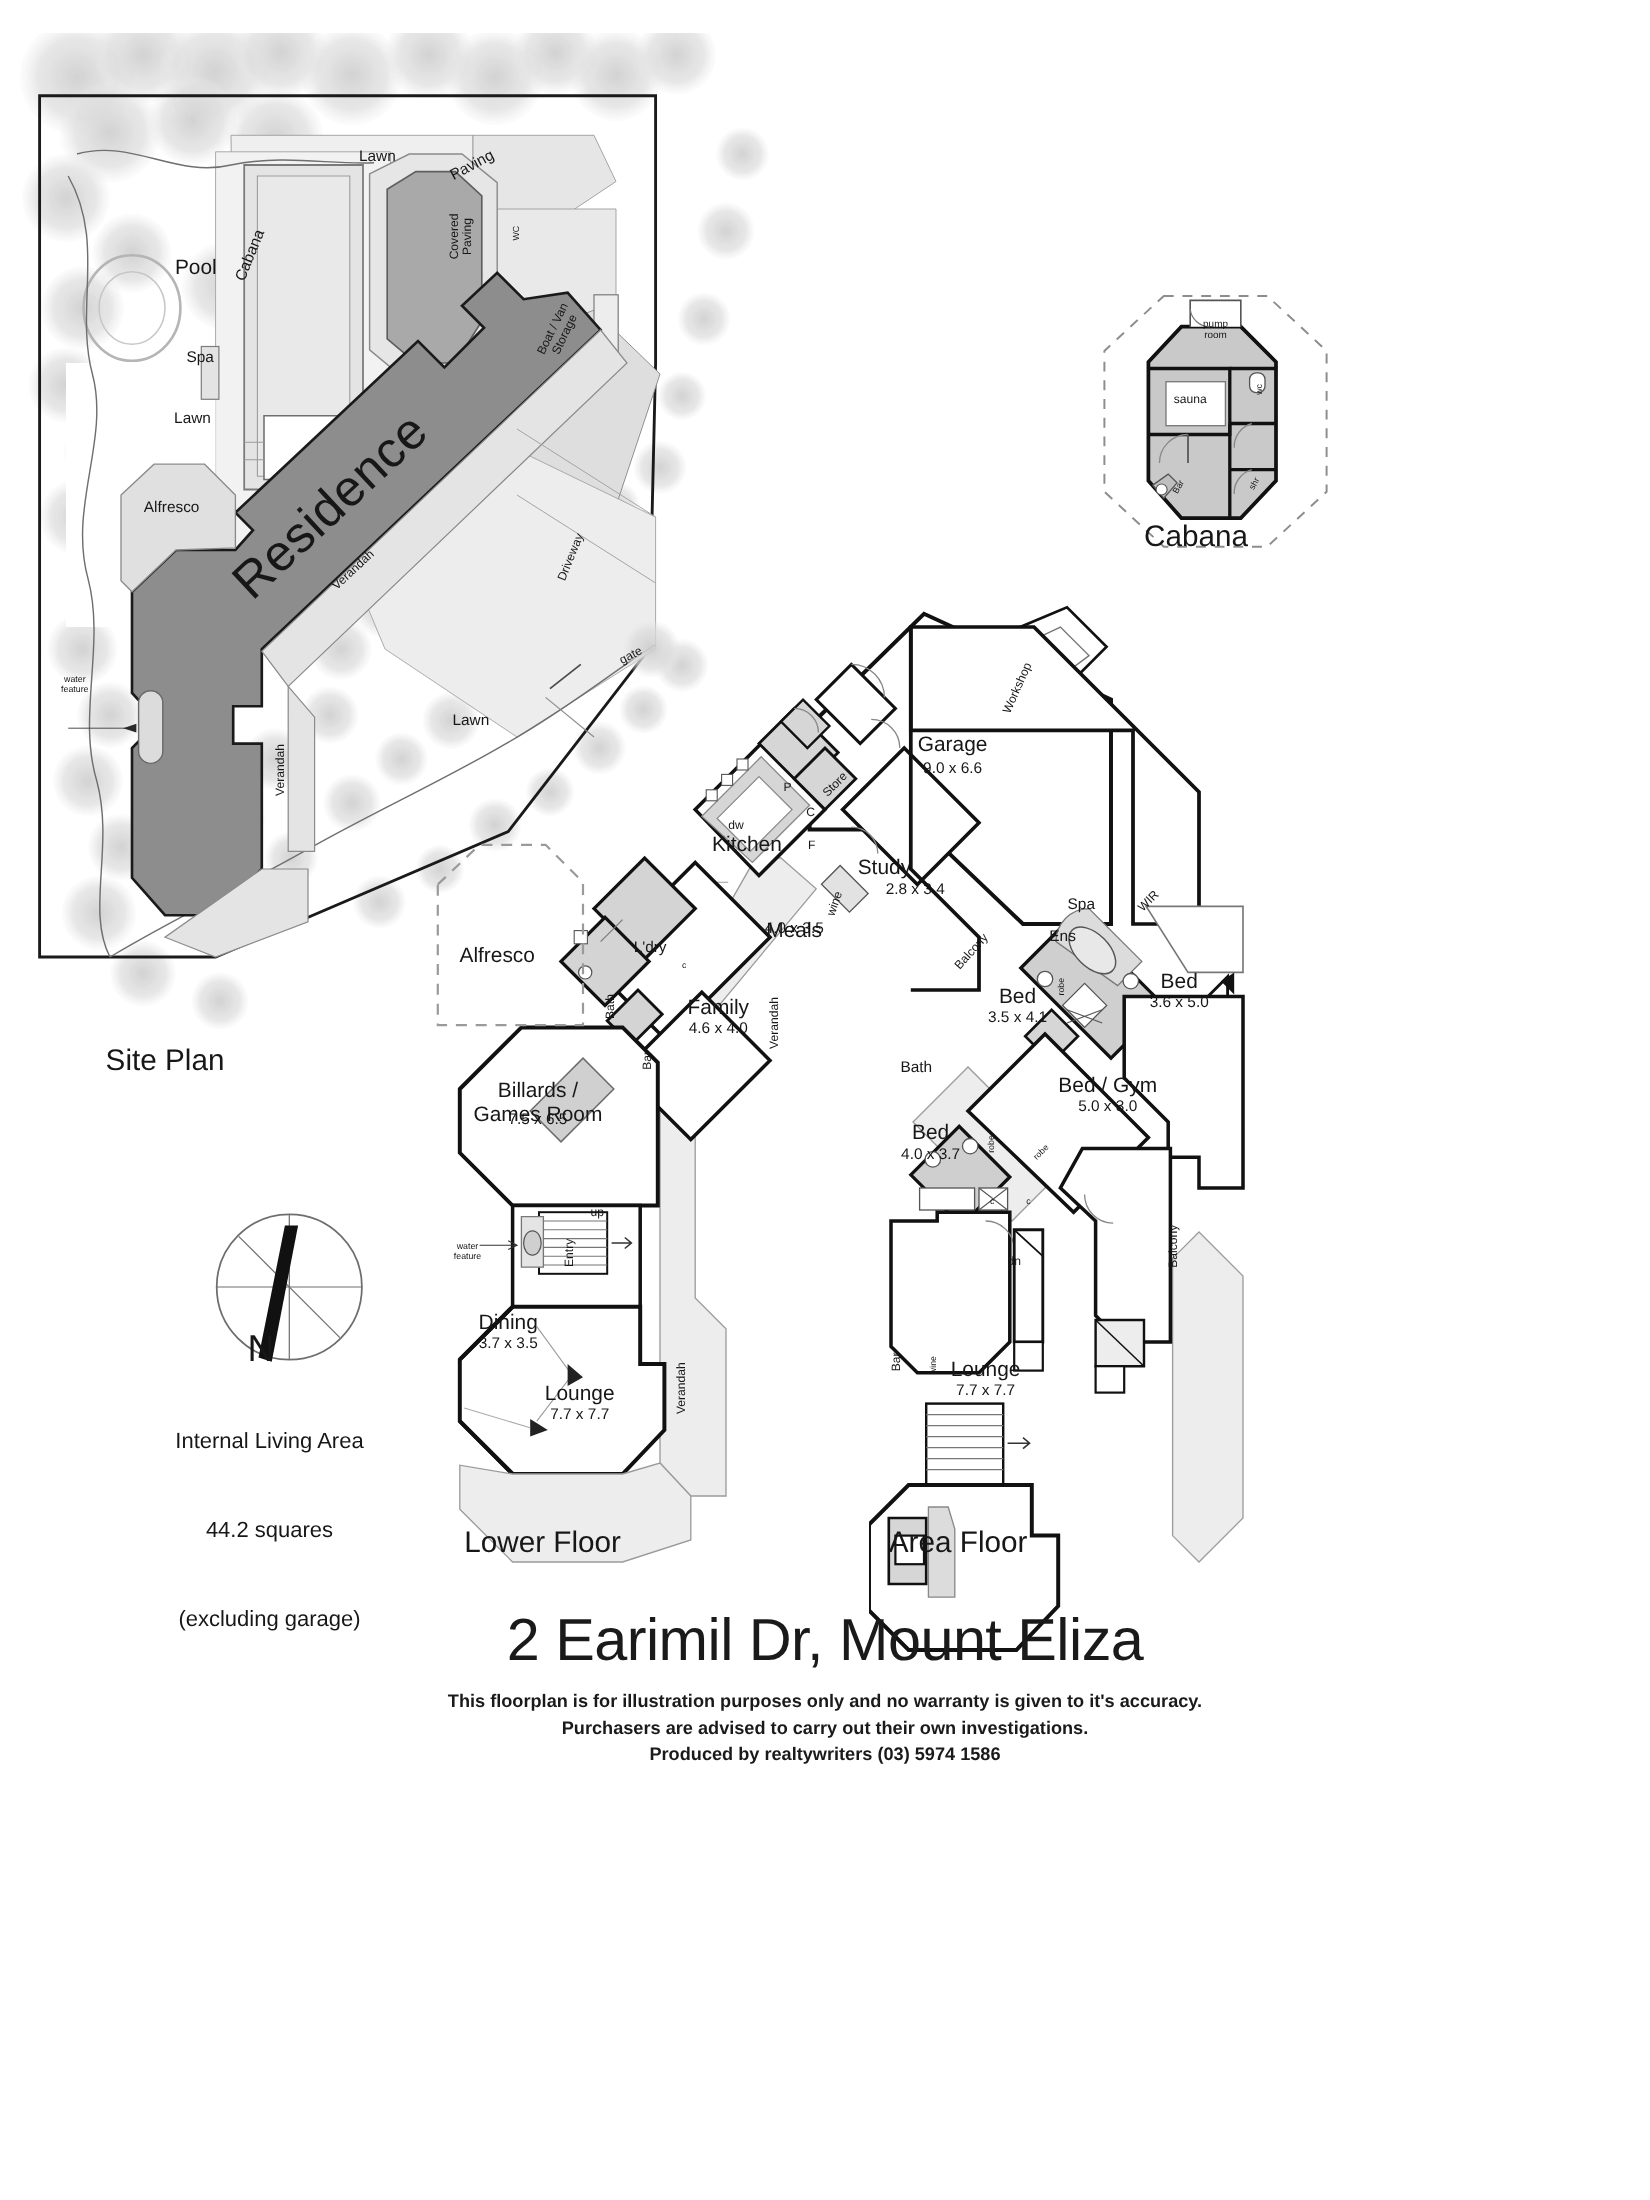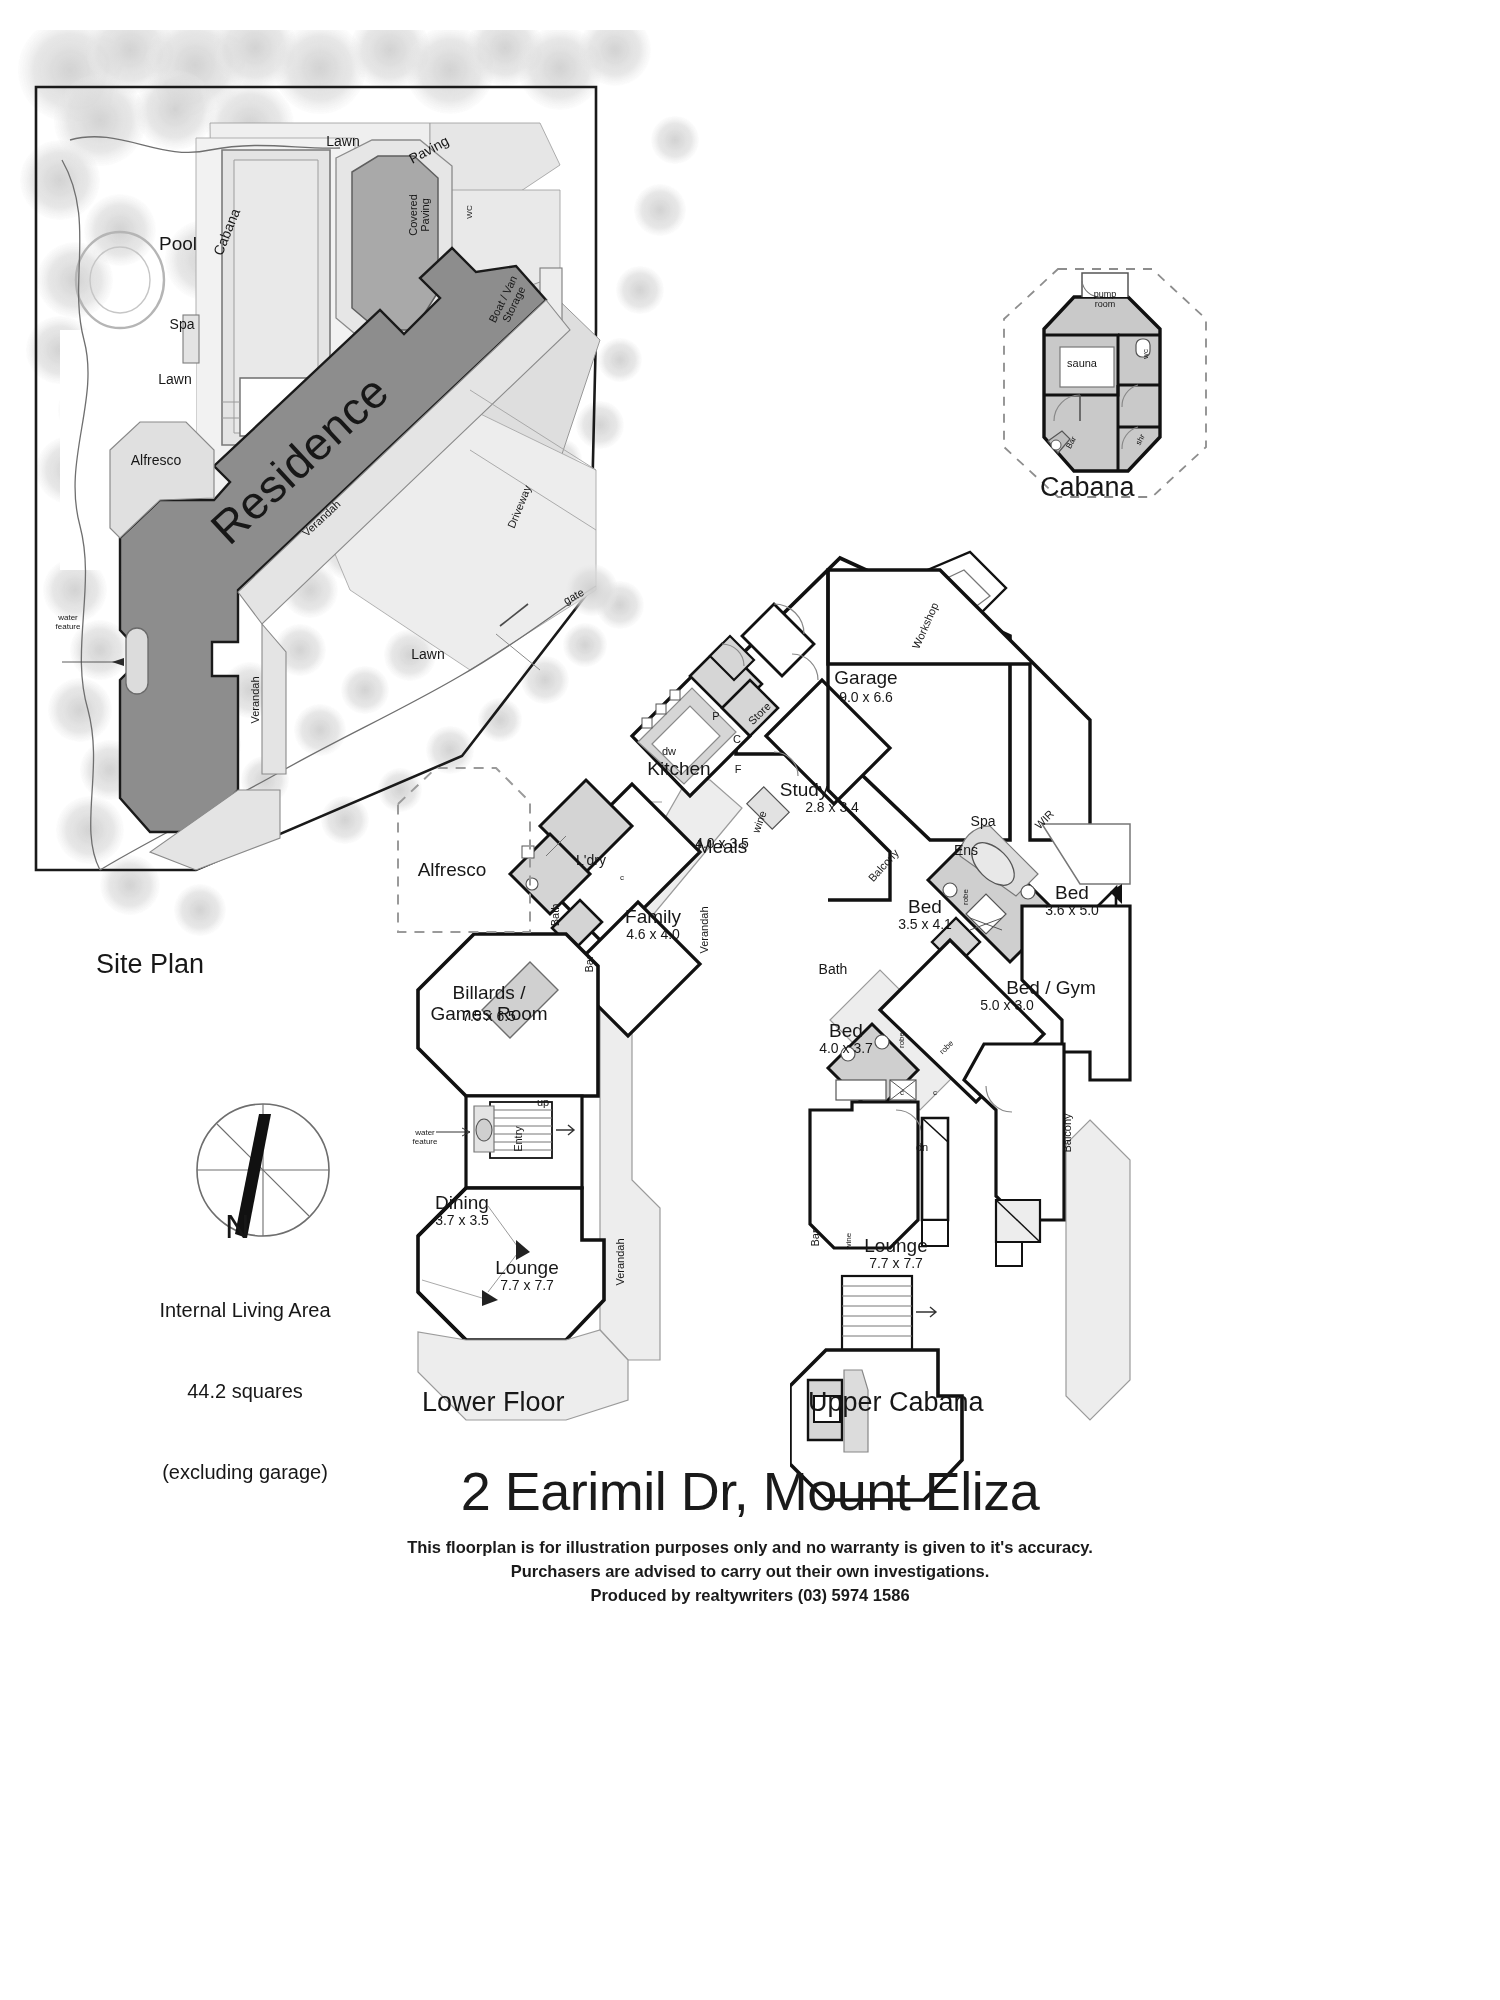--- a/index.html
+++ b/index.html
@@ -459,34 +459,34 @@
 <div class="lbl ctr rm" style="left:1072px;top:893px;">Bed</div>
 <div class="lbl ctr rmdim" style="left:1072px;top:911px;">3.6 x 5.0</div>
 
 <div class="lbl ctr sm" style="left:833px;top:970px;">Bath</div>
 
 <div class="lbl ctr rm" style="left:846px;top:1031px;">Bed</div>
 <div class="lbl ctr rmdim" style="left:846px;top:1049px;">4.0 x 3.7</div>
 <div class="lbl ctr tiny rot" style="left:902px;top:1040px;transform:translate(-50%,-50%) rotate(-90deg);">robe</div>
 <div class="lbl ctr tiny" style="left:902px;top:1093px;">c</div>
 
-<div class="lbl ctr rm" style="left:1007px;top:988px;margin-left:44px;">Bed / Gym</div>
+<div class="lbl ctr rm" style="left:1007px;top:988px;">Bed / Gym</div>
 <div class="lbl ctr rmdim" style="left:1007px;top:1006px;">5.0 x 3.0</div>
 <div class="lbl ctr tiny rot" style="left:947px;top:1048px;transform:translate(-50%,-50%) rotate(-45deg);">robe</div>
 <div class="lbl ctr tiny" style="left:935px;top:1093px;">c</div>
 
 <div class="lbl ctr xs rot" style="left:1068px;top:1133px;transform:translate(-50%,-50%) rotate(-90deg);">Balcony</div>
 <div class="lbl ctr xs" style="left:922px;top:1148px;">dn</div>
 
 <div class="lbl ctr rm" style="left:896px;top:1246px;">Lounge</div>
 <div class="lbl ctr rmdim" style="left:896px;top:1264px;">7.7 x 7.7</div>
 <div class="lbl ctr xs rot" style="left:816px;top:1238px;transform:translate(-50%,-50%) rotate(-90deg);">Bar</div>
 <div class="lbl ctr tiny rot" style="left:849px;top:1241px;transform:translate(-50%,-50%) rotate(-90deg);">wine</div>
 
-<div class="lbl floorcap" style="left:808px;top:1388px;">Upper Cabana</div>
+<div class="lbl floorcap" style="left:808px;top:1388px;">Area Floor</div>
 
 <div id="title-block" style="top:1460px;">
   <div id="main-title">2 Earimil Dr, Mount Eliza</div>
   <div class="disc" style="margin-top:16px;">This floorplan is for illustration purposes only and no warranty is given to it's accuracy.</div>
   <div class="disc" style="margin-top:5px;">Purchasers are advised to carry out their own investigations.</div>
   <div class="disc" style="margin-top:5px;">Produced by realtywriters (03) 5974 1586</div>
 </div>
 
 </div>
 

